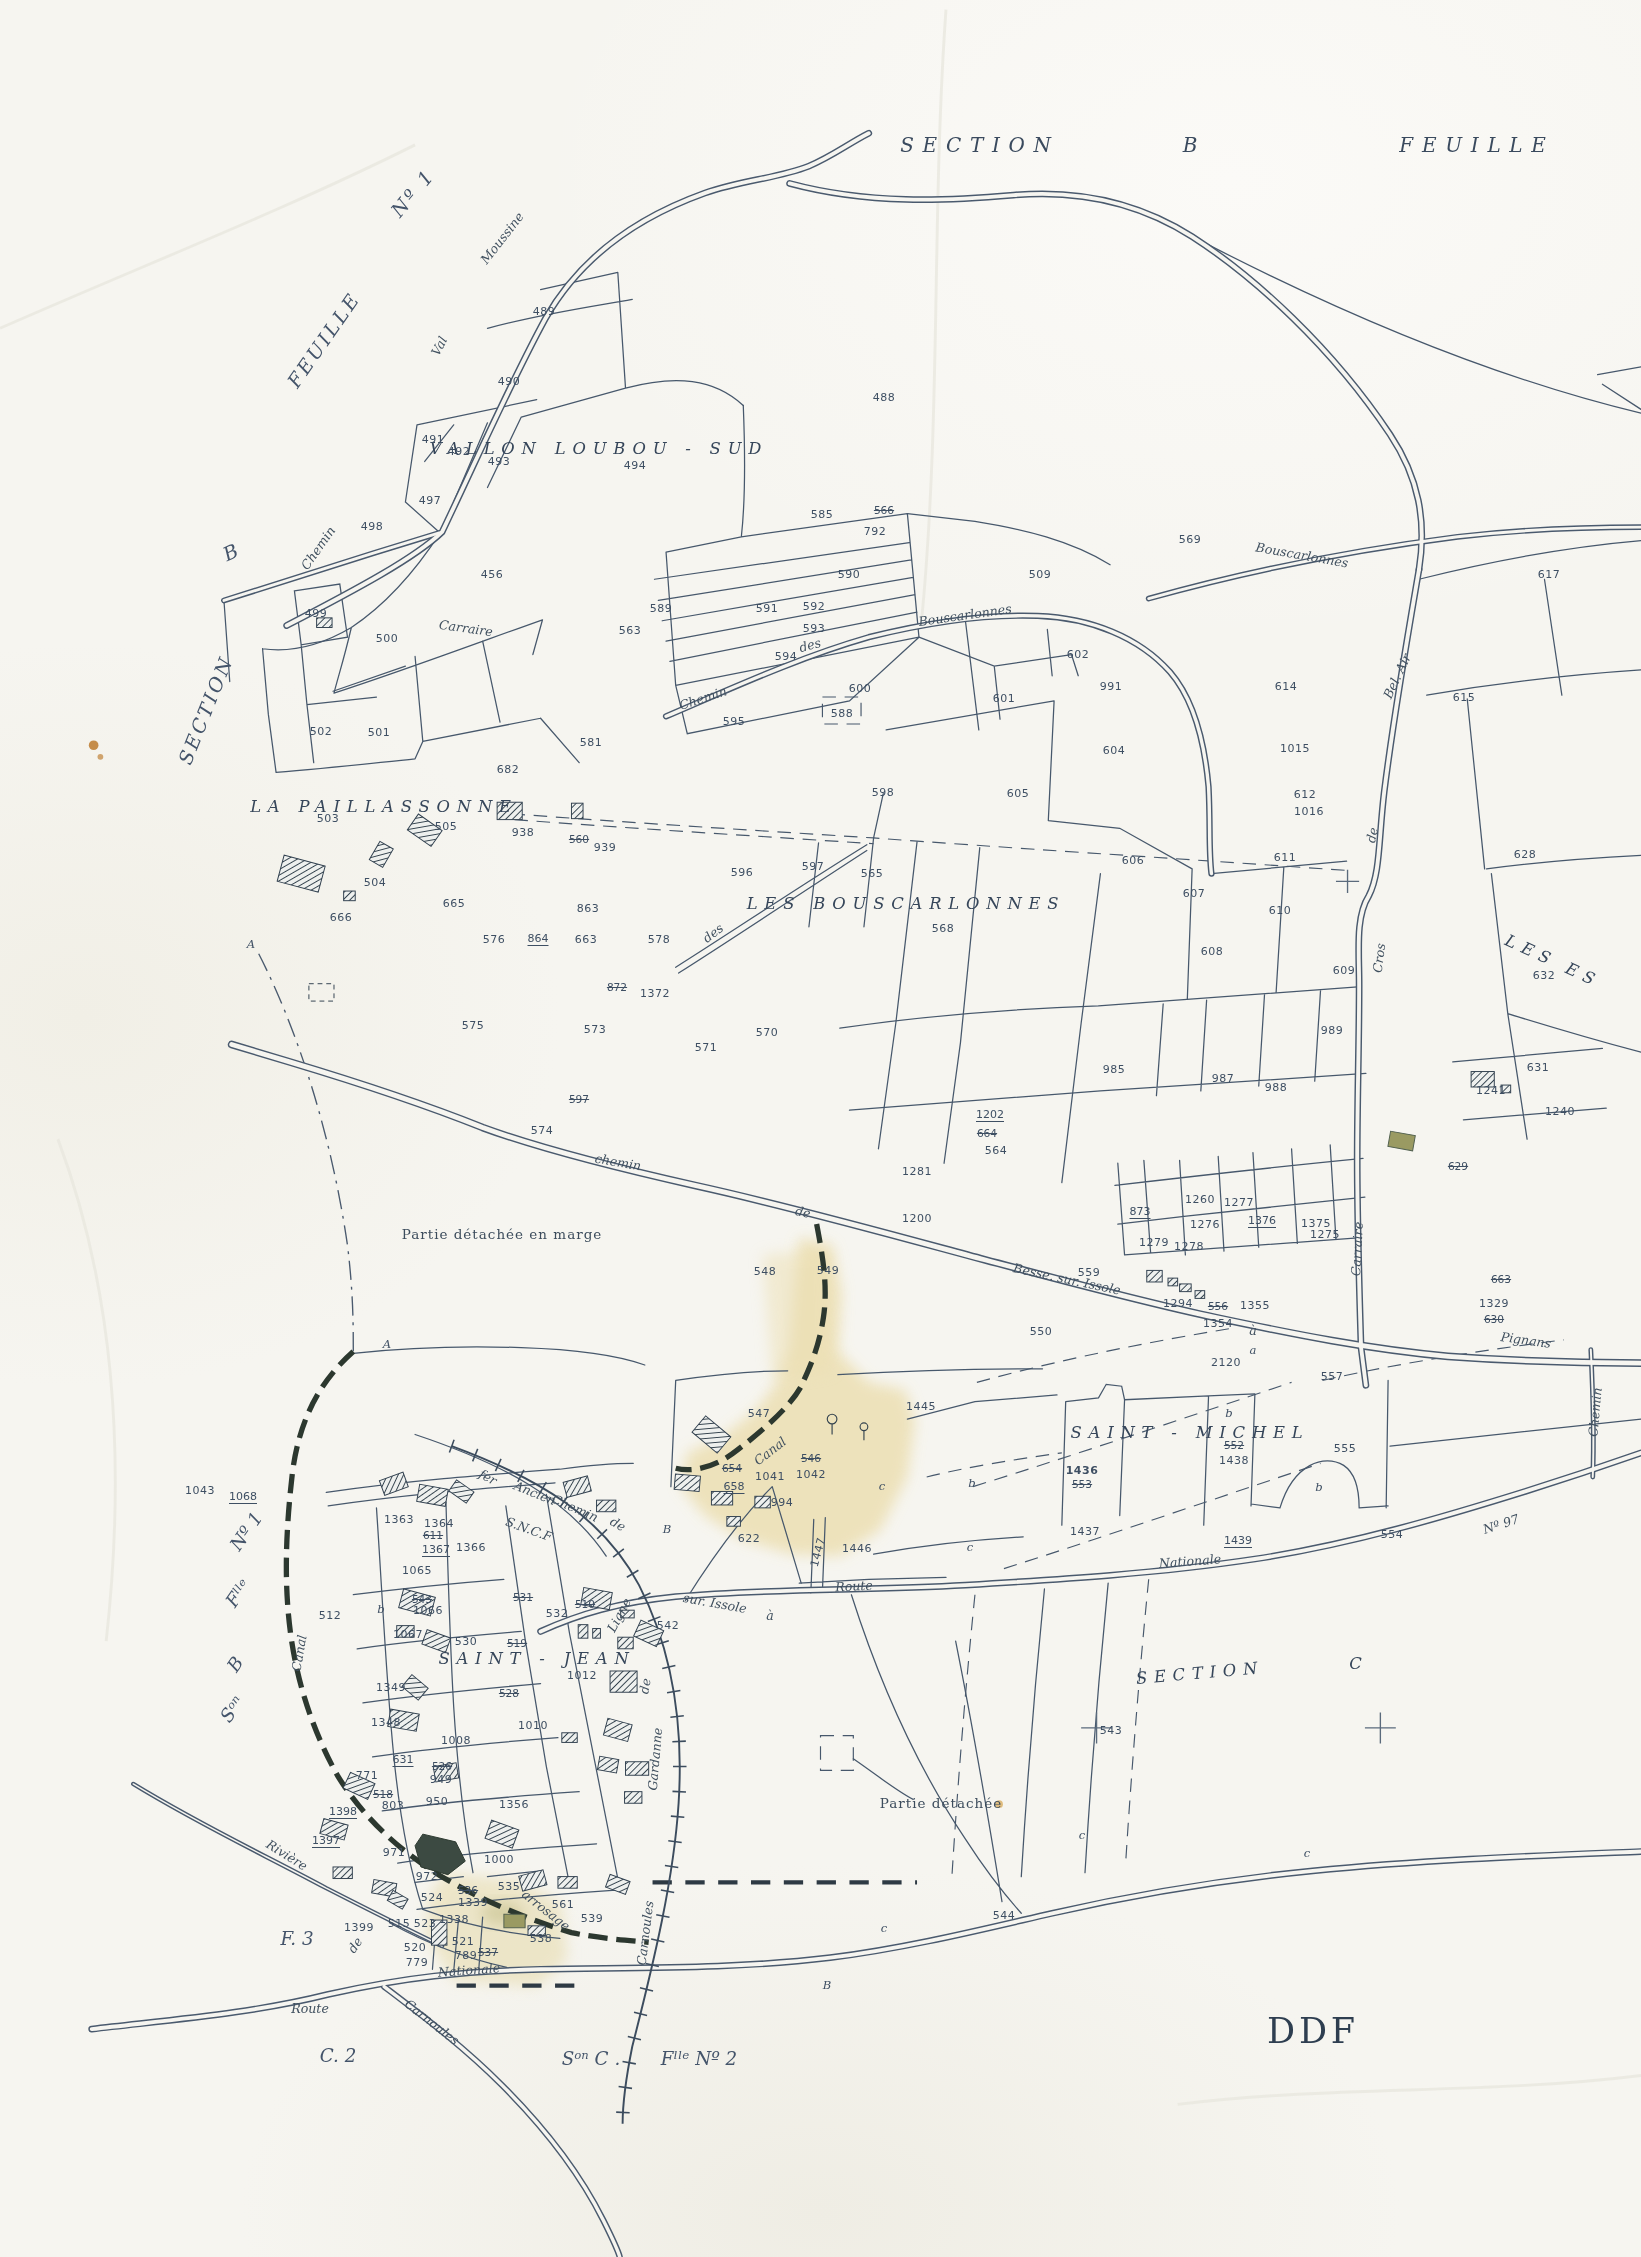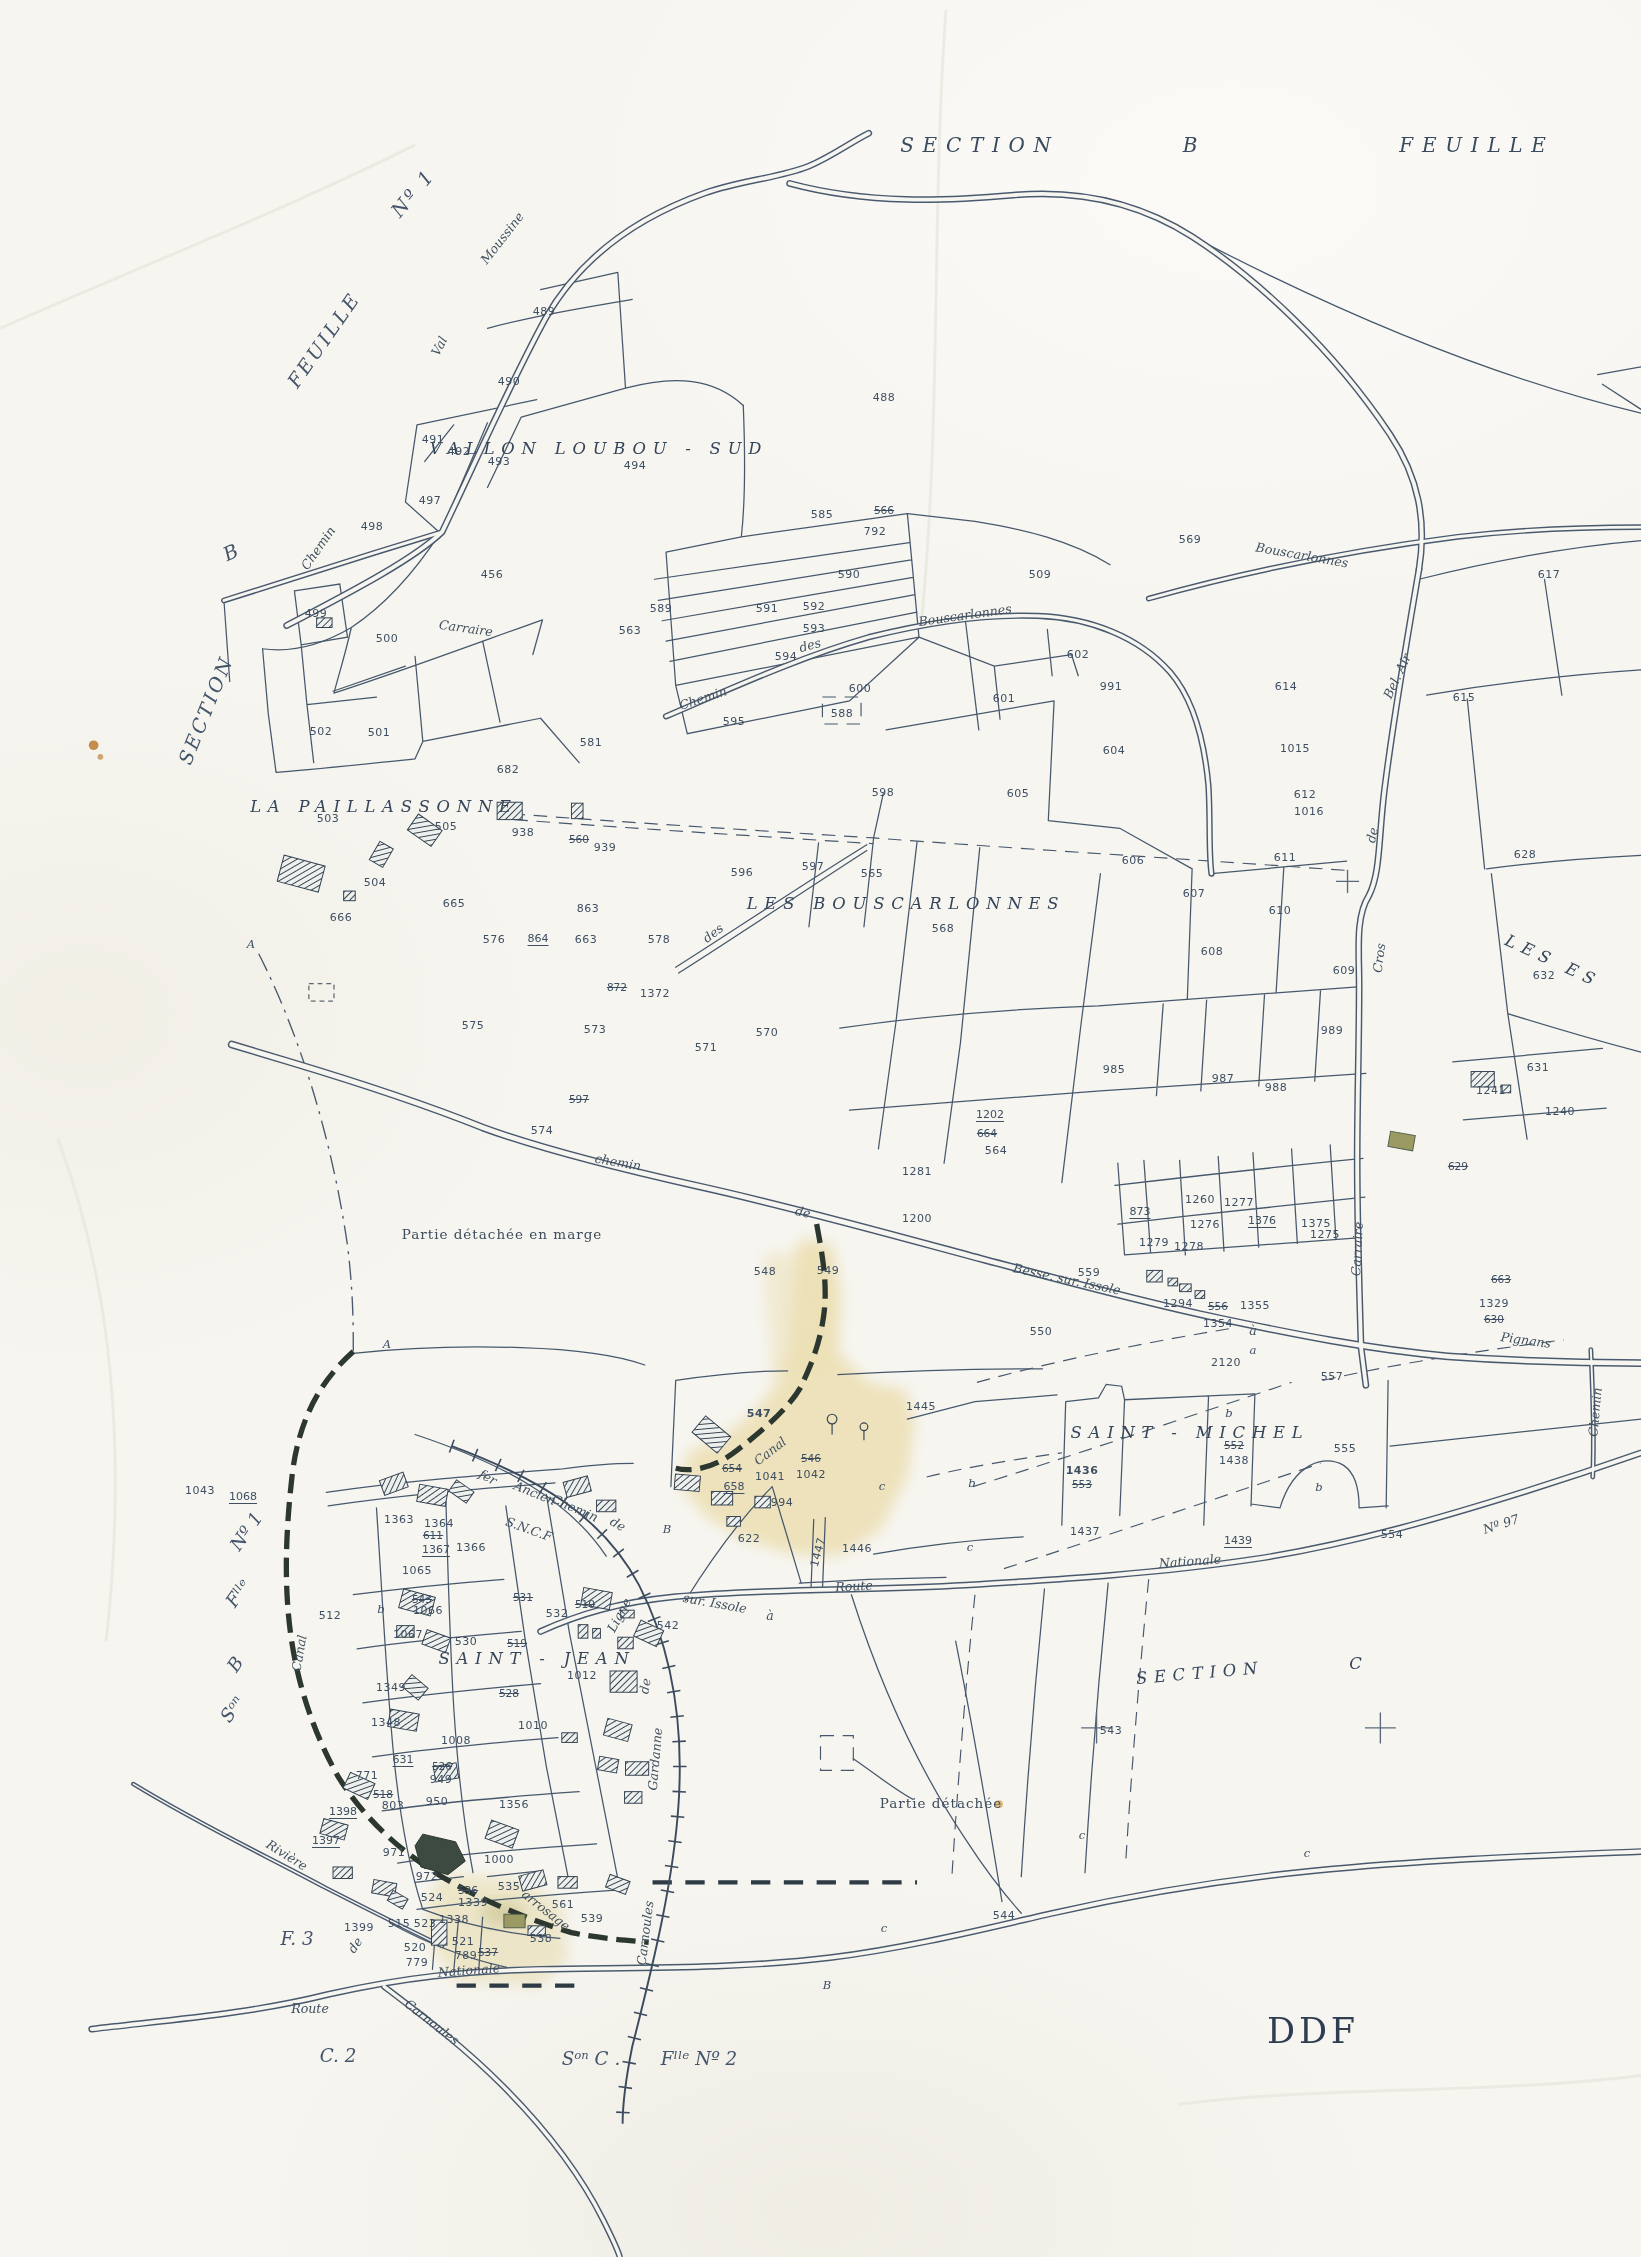--- a/index.html
+++ b/index.html
@@ -425,21 +425,21 @@
       <span class="lbl num" style="left: 1218px; top: 1323px;">1354</span>
       <span class="lbl num" style="left: 1255px; top: 1305px;">1355</span>
       <span class="lbl num" style="left: 1041px; top: 1331px;">550</span>
       <span class="lbl num" style="left: 1494px; top: 1303px;">1329</span>
       <span class="lbl numS" style="left: 1494px; top: 1319px;">630</span>
       <span class="lbl numS" style="left: 1501px; top: 1279px;">663</span>
       <span class="lbl numS" style="left: 1458px; top: 1166px;">629</span>
       <span class="lbl num" style="left: 1332px; top: 1376px;">557</span>
       <span class="lbl num" style="left: 1226px; top: 1362px;">2120</span>
       <span class="lbl num" style="left: 921px; top: 1406px;">1445</span>
-      <span class="lbl num" style="left: 759px; top: 1413px; font-weight: bold;">547</span>
+      <span class="lbl num" style="left: 759px; top: 1413px;">547</span>
       <span class="lbl numS" style="left: 732px; top: 1468px;">654</span>
       <span class="lbl num" style="left: 770px; top: 1476px;">1041</span>
       <span class="lbl numS" style="left: 811px; top: 1458px;">546</span>
       <span class="lbl num" style="left: 811px; top: 1474px;">1042</span>
       <span class="lbl numU" style="left: 734px; top: 1487px;">658</span>
       <span class="lbl num" style="left: 782px; top: 1502px;">994</span>
       <span class="lbl num" style="left: 749px; top: 1538px;">622</span>
       <span class="lbl num" style="left: 857px; top: 1548px;">1446</span>
       <span class="lbl num" style="left: 818px; top: 1552px; transform: translate(-50%, -50%) rotate(-75deg);">1447</span>
       <span class="lbl num" style="left: 1111px; top: 1730px;">543</span>

